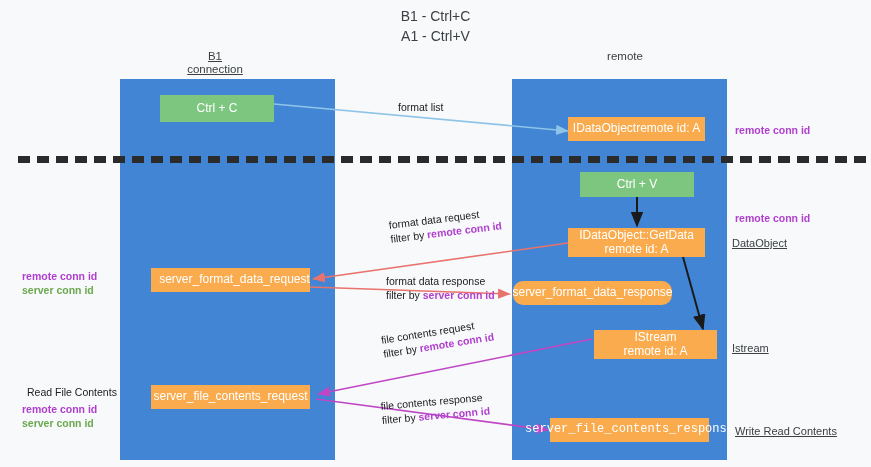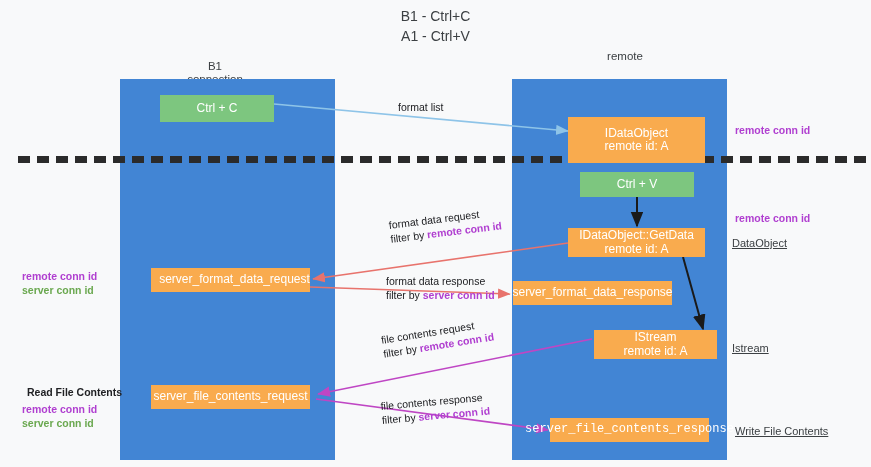--- a/index.html
+++ b/index.html
@@ -66,21 +66,21 @@
 </head>
 <body>
 
 <div id="stage">
 
   <div class="title">
     <div>B1 - Ctrl+C</div>
     <div>A1 - Ctrl+V</div>
   </div>
 
-  <div class="col-head" style="left:125px;top:60px;">
+  <div class="col-head" style="left:125px;top:50px;text-decoration:underline;">
     <div>B1</div>
     <div>connection</div>
   </div>
   <div class="col-head" style="left:535px;top:50px;">
     <div>remote</div>
   </div>
 
   <div class="lane" style="left:120px;top:79px;width:215px;height:381px;"></div>
   <div class="lane" style="left:512px;top:79px;width:215px;height:381px;"></div>
 
@@ -112,35 +112,35 @@
 
     <line x1="592" y1="339" x2="318" y2="394" stroke="#bf46c4" stroke-width="1.6" marker-end="url(#ah-magenta)"></line>
 
     <line x1="316" y1="399" x2="548" y2="430" stroke="#bf46c4" stroke-width="1.6" marker-end="url(#ah-magenta)"></line>
   </svg>
 
   <div class="dashed-sep"></div>
 
   <div class="node green" style="left:160px;top:95px;width:114px;height:27px;">Ctrl + C</div>
 
-  <div class="node orange" style="left:568px;top:117px;width:137px;height:46px;flex-direction:column;">
+  <div class="node orange" style="left:568px;top:117px;width:137px;height:24px;flex-direction:row;">
     <span>IDataObject</span>
     <span>remote id: A</span>
   </div>
 
   <div class="node green" style="left:580px;top:172px;width:114px;height:25px;">Ctrl + V</div>
 
   <div class="node orange" style="left:568px;top:228px;width:137px;height:29px;flex-direction:column;">
     <span>IDataObject::GetData</span>
     <span>remote id: A</span>
   </div>
 
   <div class="node orange" style="left:151px;top:268px;width:159px;height:24px;padding-left:8px;">server_format_data_request</div>
 
-  <div class="node orange" style="left:513px;top:281px;width:159px;height:24px;">server_format_data_response</div>
+  <div class="node orange" style="left:513px;top:281px;width:159px;height:24px;border-radius:10px;">server_format_data_response</div>
 
   <div class="node orange" style="left:594px;top:330px;width:123px;height:29px;flex-direction:column;">
     <span>IStream</span>
     <span>remote id: A</span>
   </div>
 
   <div class="node orange" style="left:151px;top:385px;width:159px;height:24px;">server_file_contents_request</div>
 
   <div class="node orange" style="left:550px;top:418px;width:159px;height:24px;font-family:Liberation Mono, monospace;">server_file_contents_response</div>
 
@@ -167,28 +167,28 @@
   </div>
 
   <div class="side-note" style="left:735px;top:123px;">
     <span class="purple">remote conn id</span>
   </div>
   <div class="side-note" style="left:735px;top:211px;">
     <span class="purple">remote conn id</span>
   </div>
   <div class="right-note" style="left:732px;top:236px;">DataObject</div>
   <div class="right-note" style="left:732px;top:341px;">Istream</div>
-  <div class="right-note" style="left:735px;top:424px;">Write File Contents</div>
+  <div class="right-note" style="left:735px;top:424px;">Write Read Contents</div>
 
   <div class="side-note" style="left:22px;top:269px;">
     <div><span class="purple">remote conn id</span></div>
     <div><span class="green">server conn id</span></div>
   </div>
 
-  <div class="side-note" style="left:27px;top:385px;font-weight:bold;">
+  <div class="side-note" style="left:27px;top:385px;">
     <div><span class="plain">Read File Contents</span></div>
   </div>
   <div class="side-note" style="left:22px;top:402px;">
     <div><span class="purple">remote conn id</span></div>
     <div><span class="green">server conn id</span></div>
   </div>
 
 </div>
 
 </body></html>

